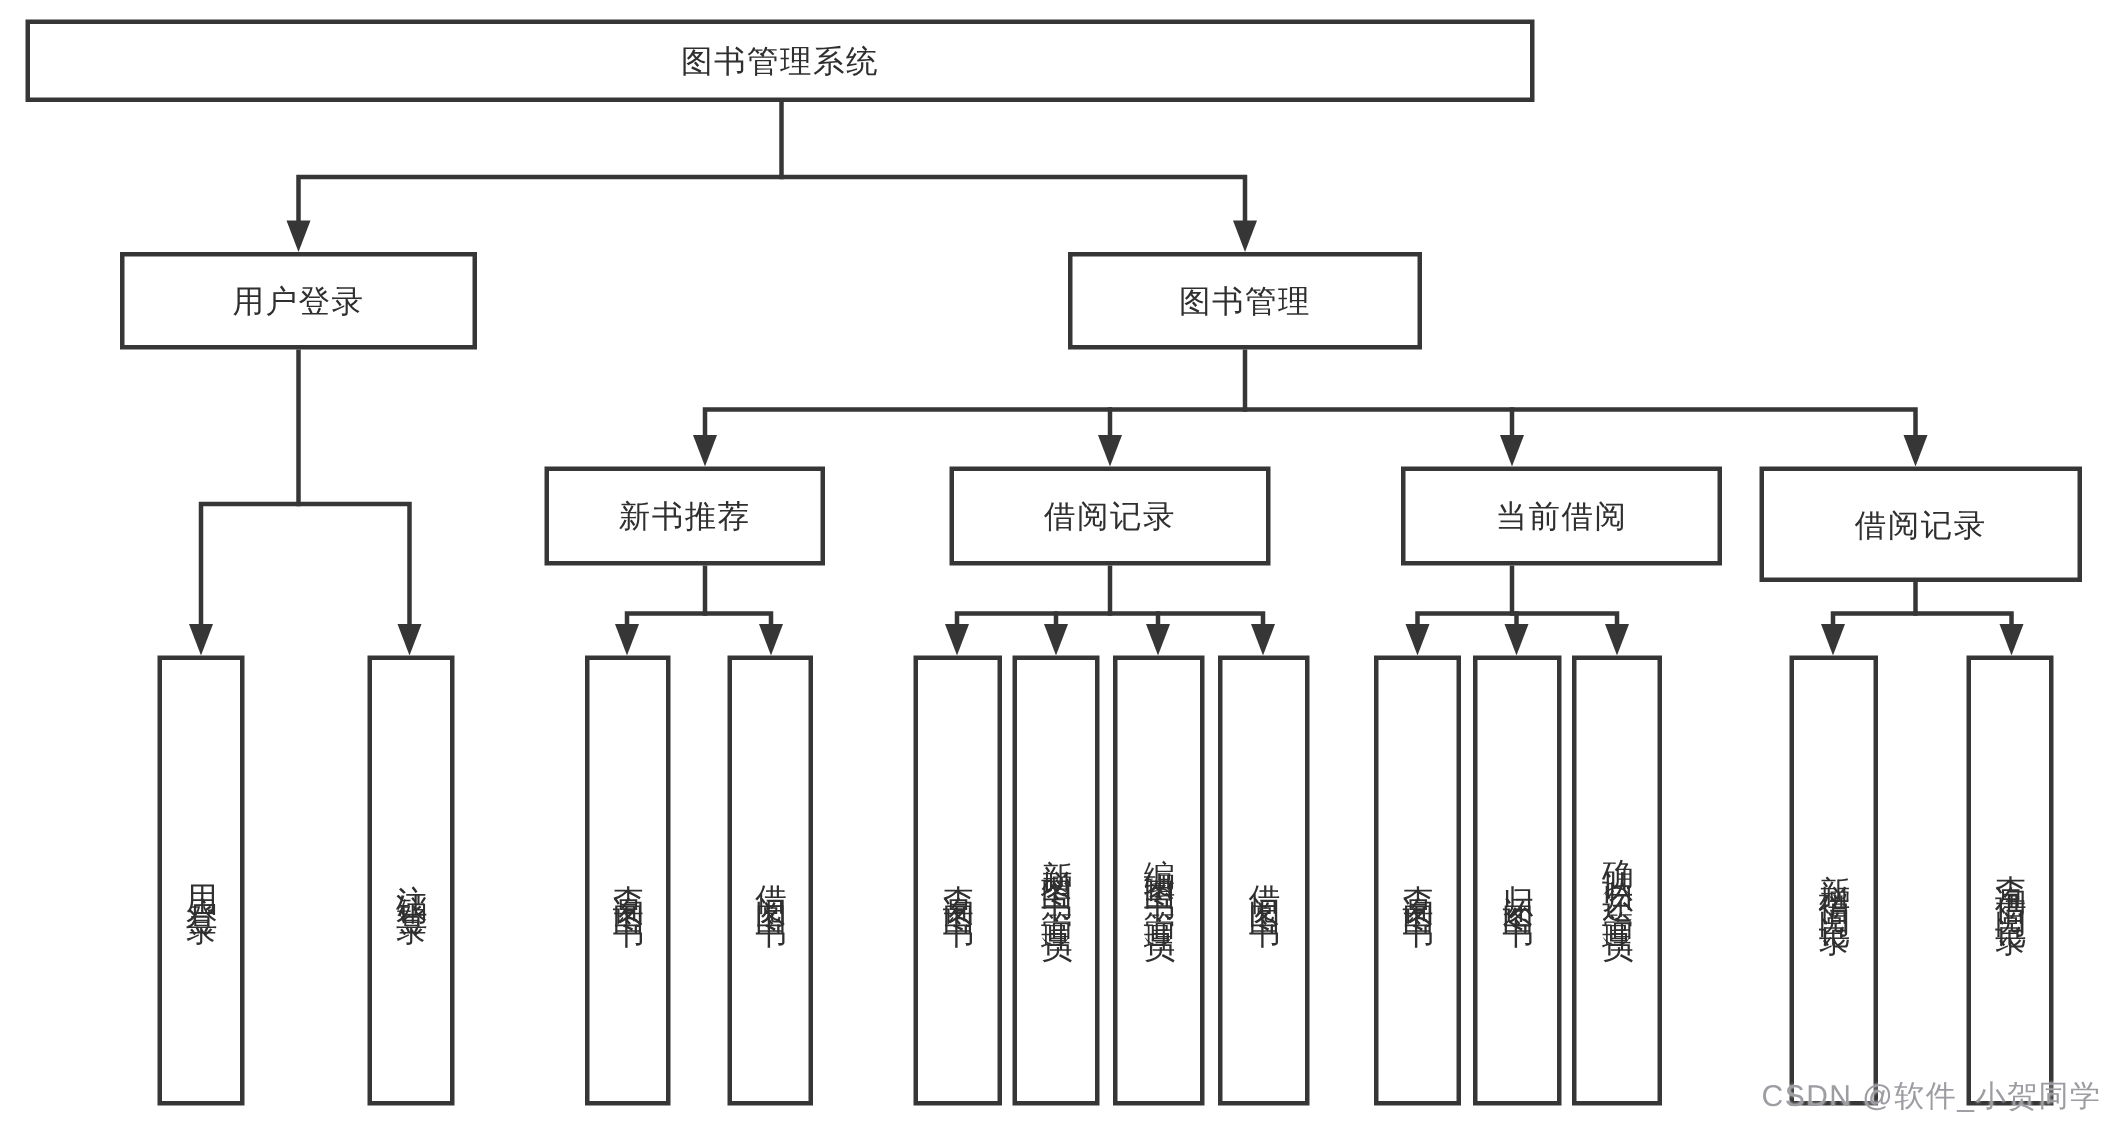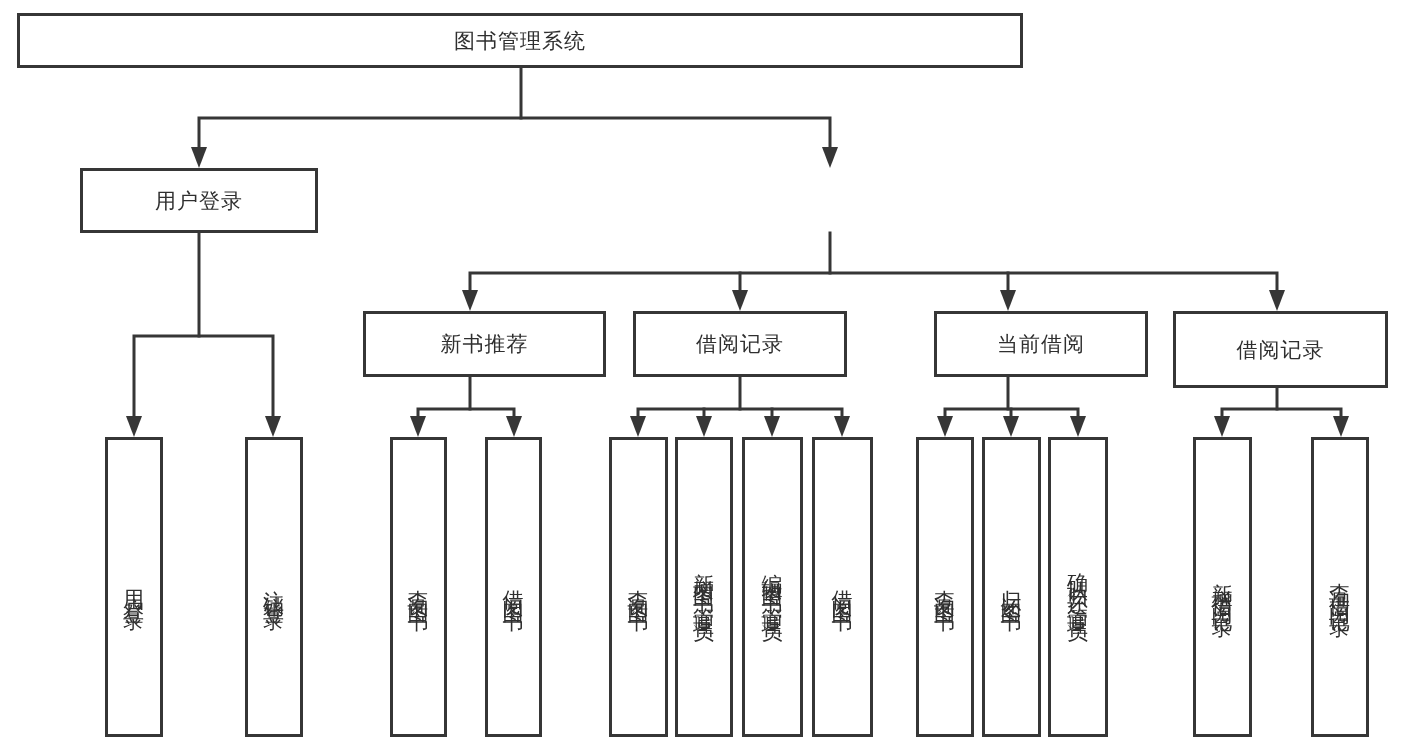--- a/index.html
+++ b/index.html
@@ -104,22 +104,25 @@
     </g>
   </svg>
 
   <div class="box" style="left:17px;top:13px;width:1006px;height:55px">
     <span class="lbl">图书管理系统</span>
   </div>
 
   <div class="box" style="left:80px;top:168px;width:238px;height:65px">
     <span class="lbl">用户登录</span>
   </div>
+  <div class="box" style="left:712px;top:168px;width:236px;height:65px">
+    <span class="lbl">图书管理</span>
+  </div>
 
-  <div class="box" style="left:363px;top:311px;width:243px;height:66px">
+  <div class="box" style="left:363px;top:311px;width:187px;height:66px">
     <span class="lbl">新书推荐</span>
   </div>
   <div class="box" style="left:633px;top:311px;width:214px;height:66px">
     <span class="lbl">借阅记录</span>
   </div>
   <div class="box" style="left:934px;top:311px;width:214px;height:66px">
     <span class="lbl">当前借阅</span>
   </div>
   <div class="box" style="left:1173px;top:311px;width:215px;height:77px">
     <span class="lbl">借阅记录</span>
@@ -162,14 +165,15 @@
     <span class="lbl">确认归还（管理员）</span>
   </div>
 
   <div class="box leaf" style="left:1193px;top:437px;width:59px;height:300px">
     <span class="lbl">新增借阅记录</span>
   </div>
   <div class="box leaf" style="left:1311px;top:437px;width:58px;height:300px">
     <span class="lbl">查询借阅记录</span>
   </div>
 
+  <div class="watermark">CSDN @软件_小贺同学</div>
 
 </div>
 
 </body></html>

